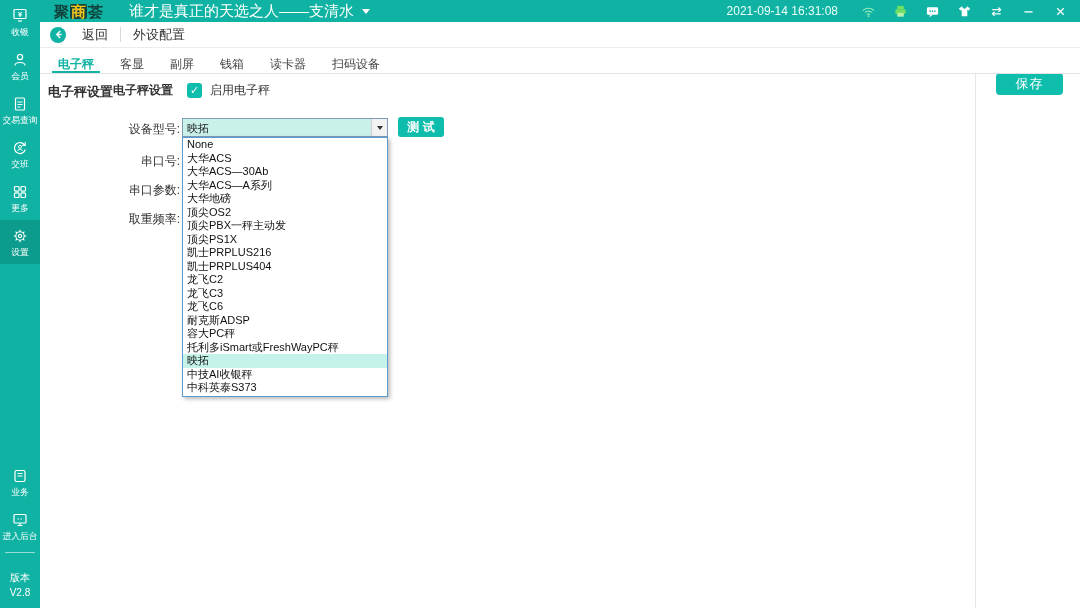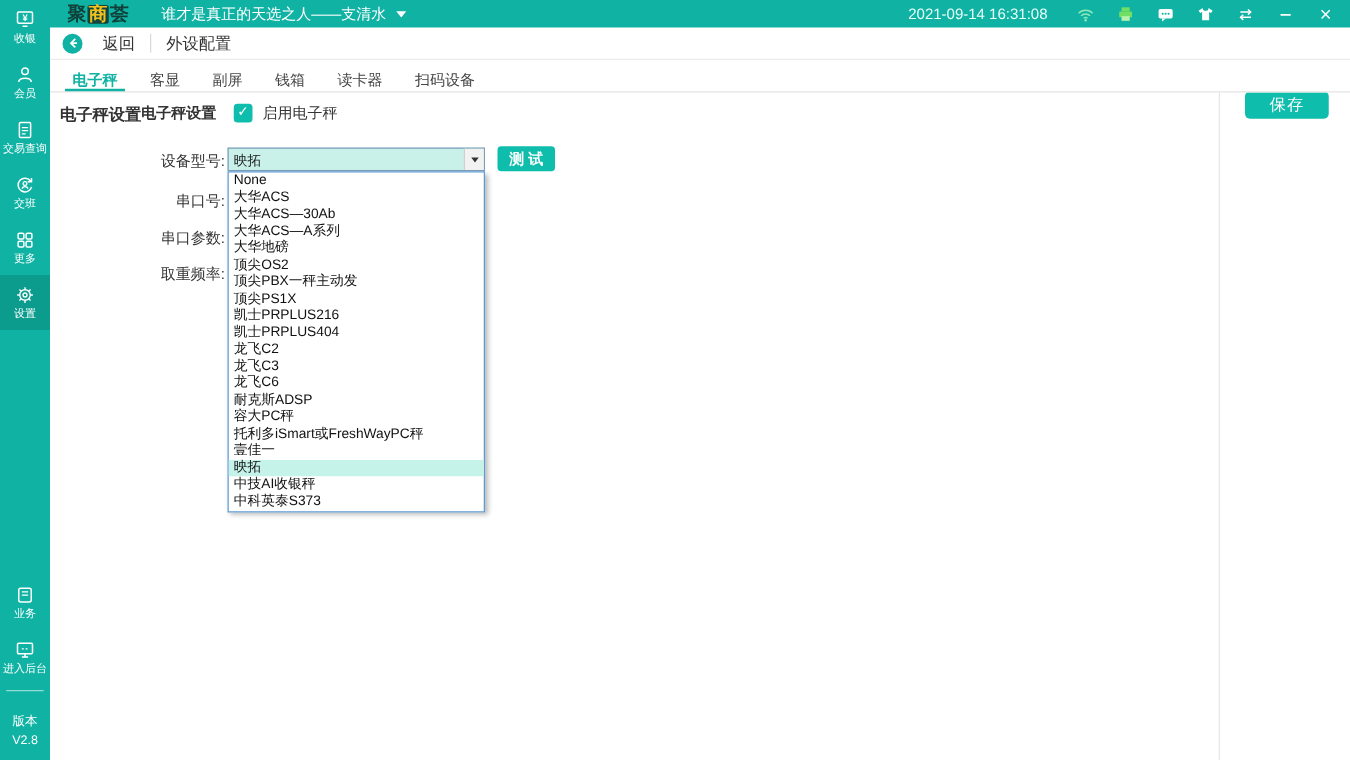--- a/index.html
+++ b/index.html
@@ -15,21 +15,21 @@
     background:#fff;font-family:"Liberation Sans","DejaVu Sans",sans-serif;
     -webkit-font-smoothing:antialiased;
   }
   
   .topbar{
     position:absolute;left:40px;top:0;width:1040px;height:22px;
     background:var(--teal);display:flex;align-items:center;z-index:6;
   }
   .logo{margin-left:14px;font-size:15px;font-weight:bold;color:#10403a;display:flex;align-items:center;line-height:1;}
   .logo .mid{background:#11443d;color:#f3c11d;border-radius:2px;padding:0 1px;margin:0 1px;}
-  .subtitle{color:#fff;font-size:12px;margin-left:26px;display:flex;align-items:center;gap:8px;cursor:pointer;}
+  .subtitle{color:#fff;font-size:15px;margin-left:26px;display:flex;align-items:center;gap:8px;cursor:pointer;}
   .caret{width:0;height:0;border-left:4px solid transparent;border-right:4px solid transparent;border-top:5px solid #fff;}
   .top-right{margin-left:auto;display:flex;align-items:center;gap:17px;padding-right:12px;text-align:center;}
   .timestamp{color:#e8fffa;font-size:12px;margin-right:6px;}
   .tico{width:15px;height:15px;display:flex;align-items:center;justify-content:center;cursor:pointer;}
   
   .sidebar{
     position:absolute;left:0;top:0;width:40px;height:608px;background:var(--teal);
     display:flex;flex-direction:column;align-items:center;z-index:7;
   }
   .side-item{width:40px;min-height:44px;display:flex;flex-direction:column;align-items:center;justify-content:center;gap:2px;padding:5px 0;cursor:pointer;}
@@ -302,20 +302,19 @@
     <div class="option">顶尖PBX一秤主动发</div>
     <div class="option">顶尖PS1X</div>
     <div class="option">凯士PRPLUS216</div>
     <div class="option">凯士PRPLUS404</div>
     <div class="option">龙飞C2</div>
     <div class="option">龙飞C3</div>
     <div class="option">龙飞C6</div>
     <div class="option">耐克斯ADSP</div>
     <div class="option">容大PC秤</div>
     <div class="option">托利多iSmart或FreshWayPC秤</div>
-    <div class="option">壹佳一</div>
     <div class="option selected">映拓</div>
     <div class="option">中技AI收银秤</div>
     <div class="option">中科英泰S373</div>
   </div>
 
 <div class="vdivider"></div>
 <div class="btn-save">保存</div>
 
 </body></html>

